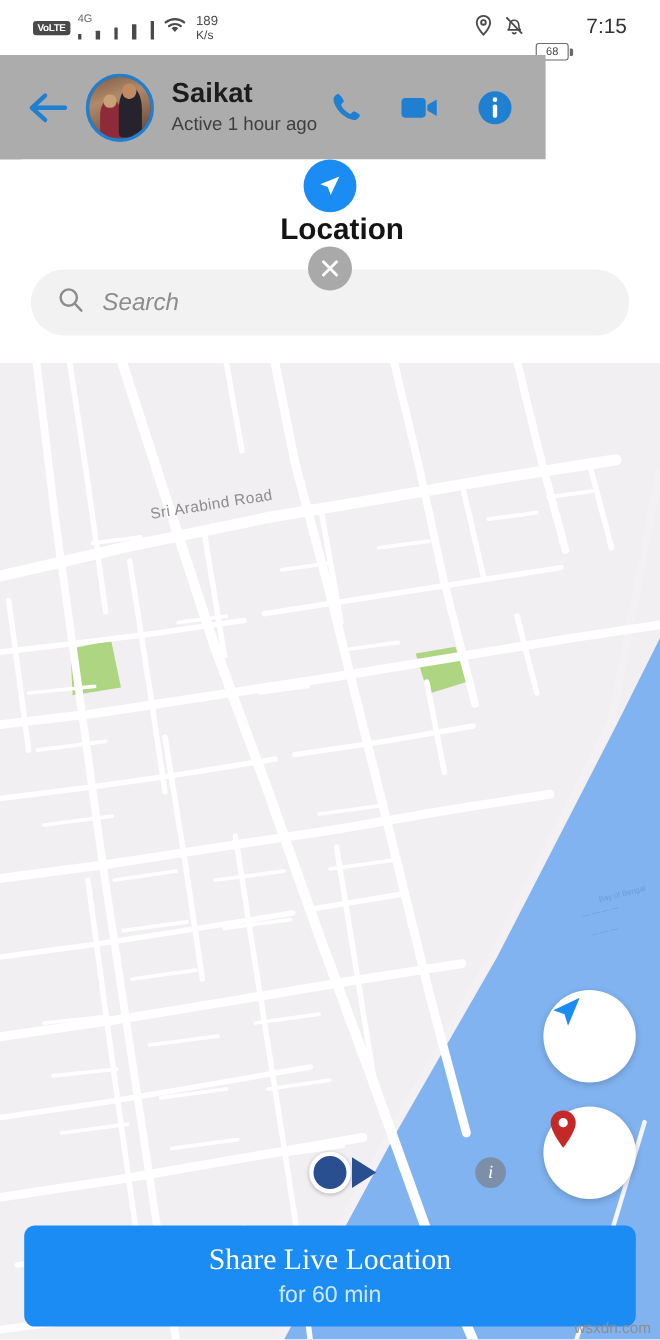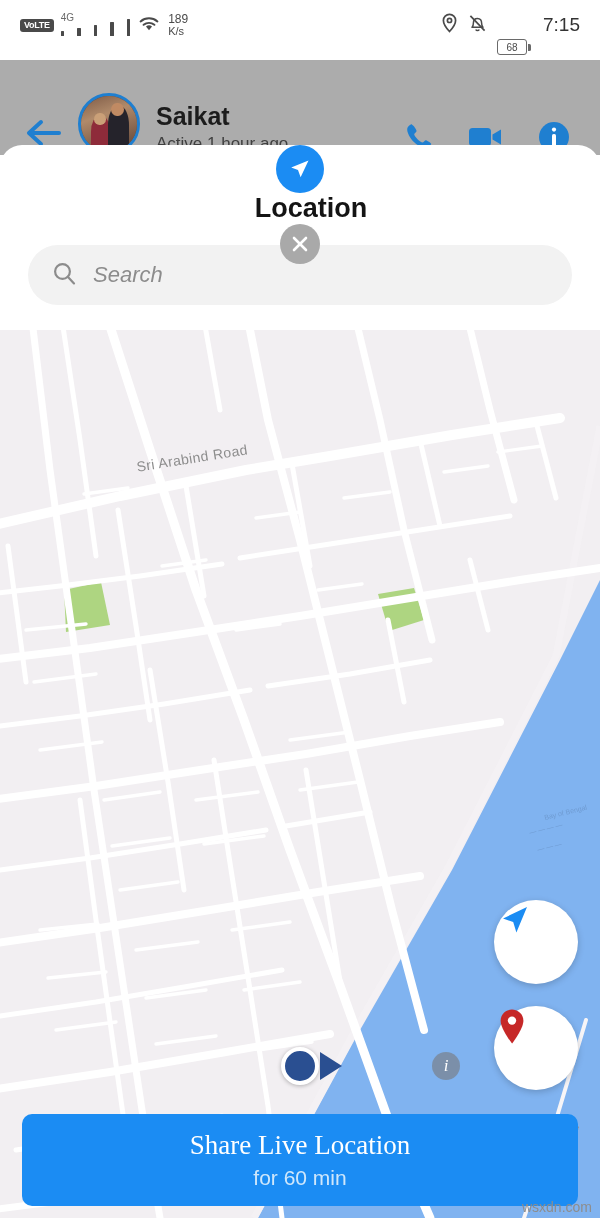--- a/index.html
+++ b/index.html
@@ -9,21 +9,21 @@
     background: #ffffff;
     overflow: hidden;
   }
   .phone { position: relative; width: 600px; height: 1218px; overflow: hidden; background:#fff; }
 
   
   .statusbar {
     position: absolute; top: 0; left: 0; width: 600px; height: 50px;
     background: #ffffff; color: #4a4a4a;
     display: flex; align-items: center; justify-content: space-between;
-    padding: 0 20px;
+    padding: 0 30px;
   }
   .sb-left { display: flex; align-items: center; gap: 7px; height: 50px; }
   .sb-right { display: flex; align-items: center; gap: 10px; height: 50px; }
   .volte-badge {
     background: #4a4a4a; color: #fff; font-size: 9px; font-weight: bold;
     border-radius: 3px; padding: 2px 4px; letter-spacing: -0.3px;
     line-height: 1; font-family: "Liberation Sans", sans-serif;
   }
   .sig-wrap { display:flex; align-items:flex-end; gap:13px; position:relative; padding-top:4px; }
   .sig-label { position:absolute; top:-2px; left:0; font-size:10px; color:#6a6a6a; line-height:1; }
@@ -37,23 +37,23 @@
     font-size: 10px; color: #4a4a4a; position: relative; margin-top: 44px;
   }
   .battery:after {
     content:""; position:absolute; right:-5px; top:4px; width:3px; height:7px;
     background:#6a6a6a; border-radius:0 1.5px 1.5px 0;
   }
   .clock { font-size: 19px; color: #333; margin-left: 6px; }
 
   
   .chat-header {
-    position: absolute; top: 50px; left: 0; width: 600px; height: 95px;
+    position: absolute; top: 50px; left: 0; width: 496px; height: 95px;
     background: #acacac;
-    display: flex; align-items: flex-end; padding: 0 22px; margin-top: 10px;
+    display: flex; align-items: center; padding: 0 22px;
   }
   .back-arrow { width: 44px; height: 44px; display:flex; align-items:center; justify-content:center; }
   .avatar {
     width: 62px; height: 62px; border-radius: 50%; margin-left: 12px;
     border: 3.5px solid #1f7fd0; overflow: hidden; position: relative;
     background: #6b4b3e; flex: 0 0 auto;
   }
   .avatar .ph-bg { position:absolute; inset:0; background:
       linear-gradient(160deg,#7d5a46 0%, #b08a6a 35%, #5c3f33 100%); }
   .avatar .ph-man { position:absolute; left:48%; top:18%; width:38%; height:82%;

